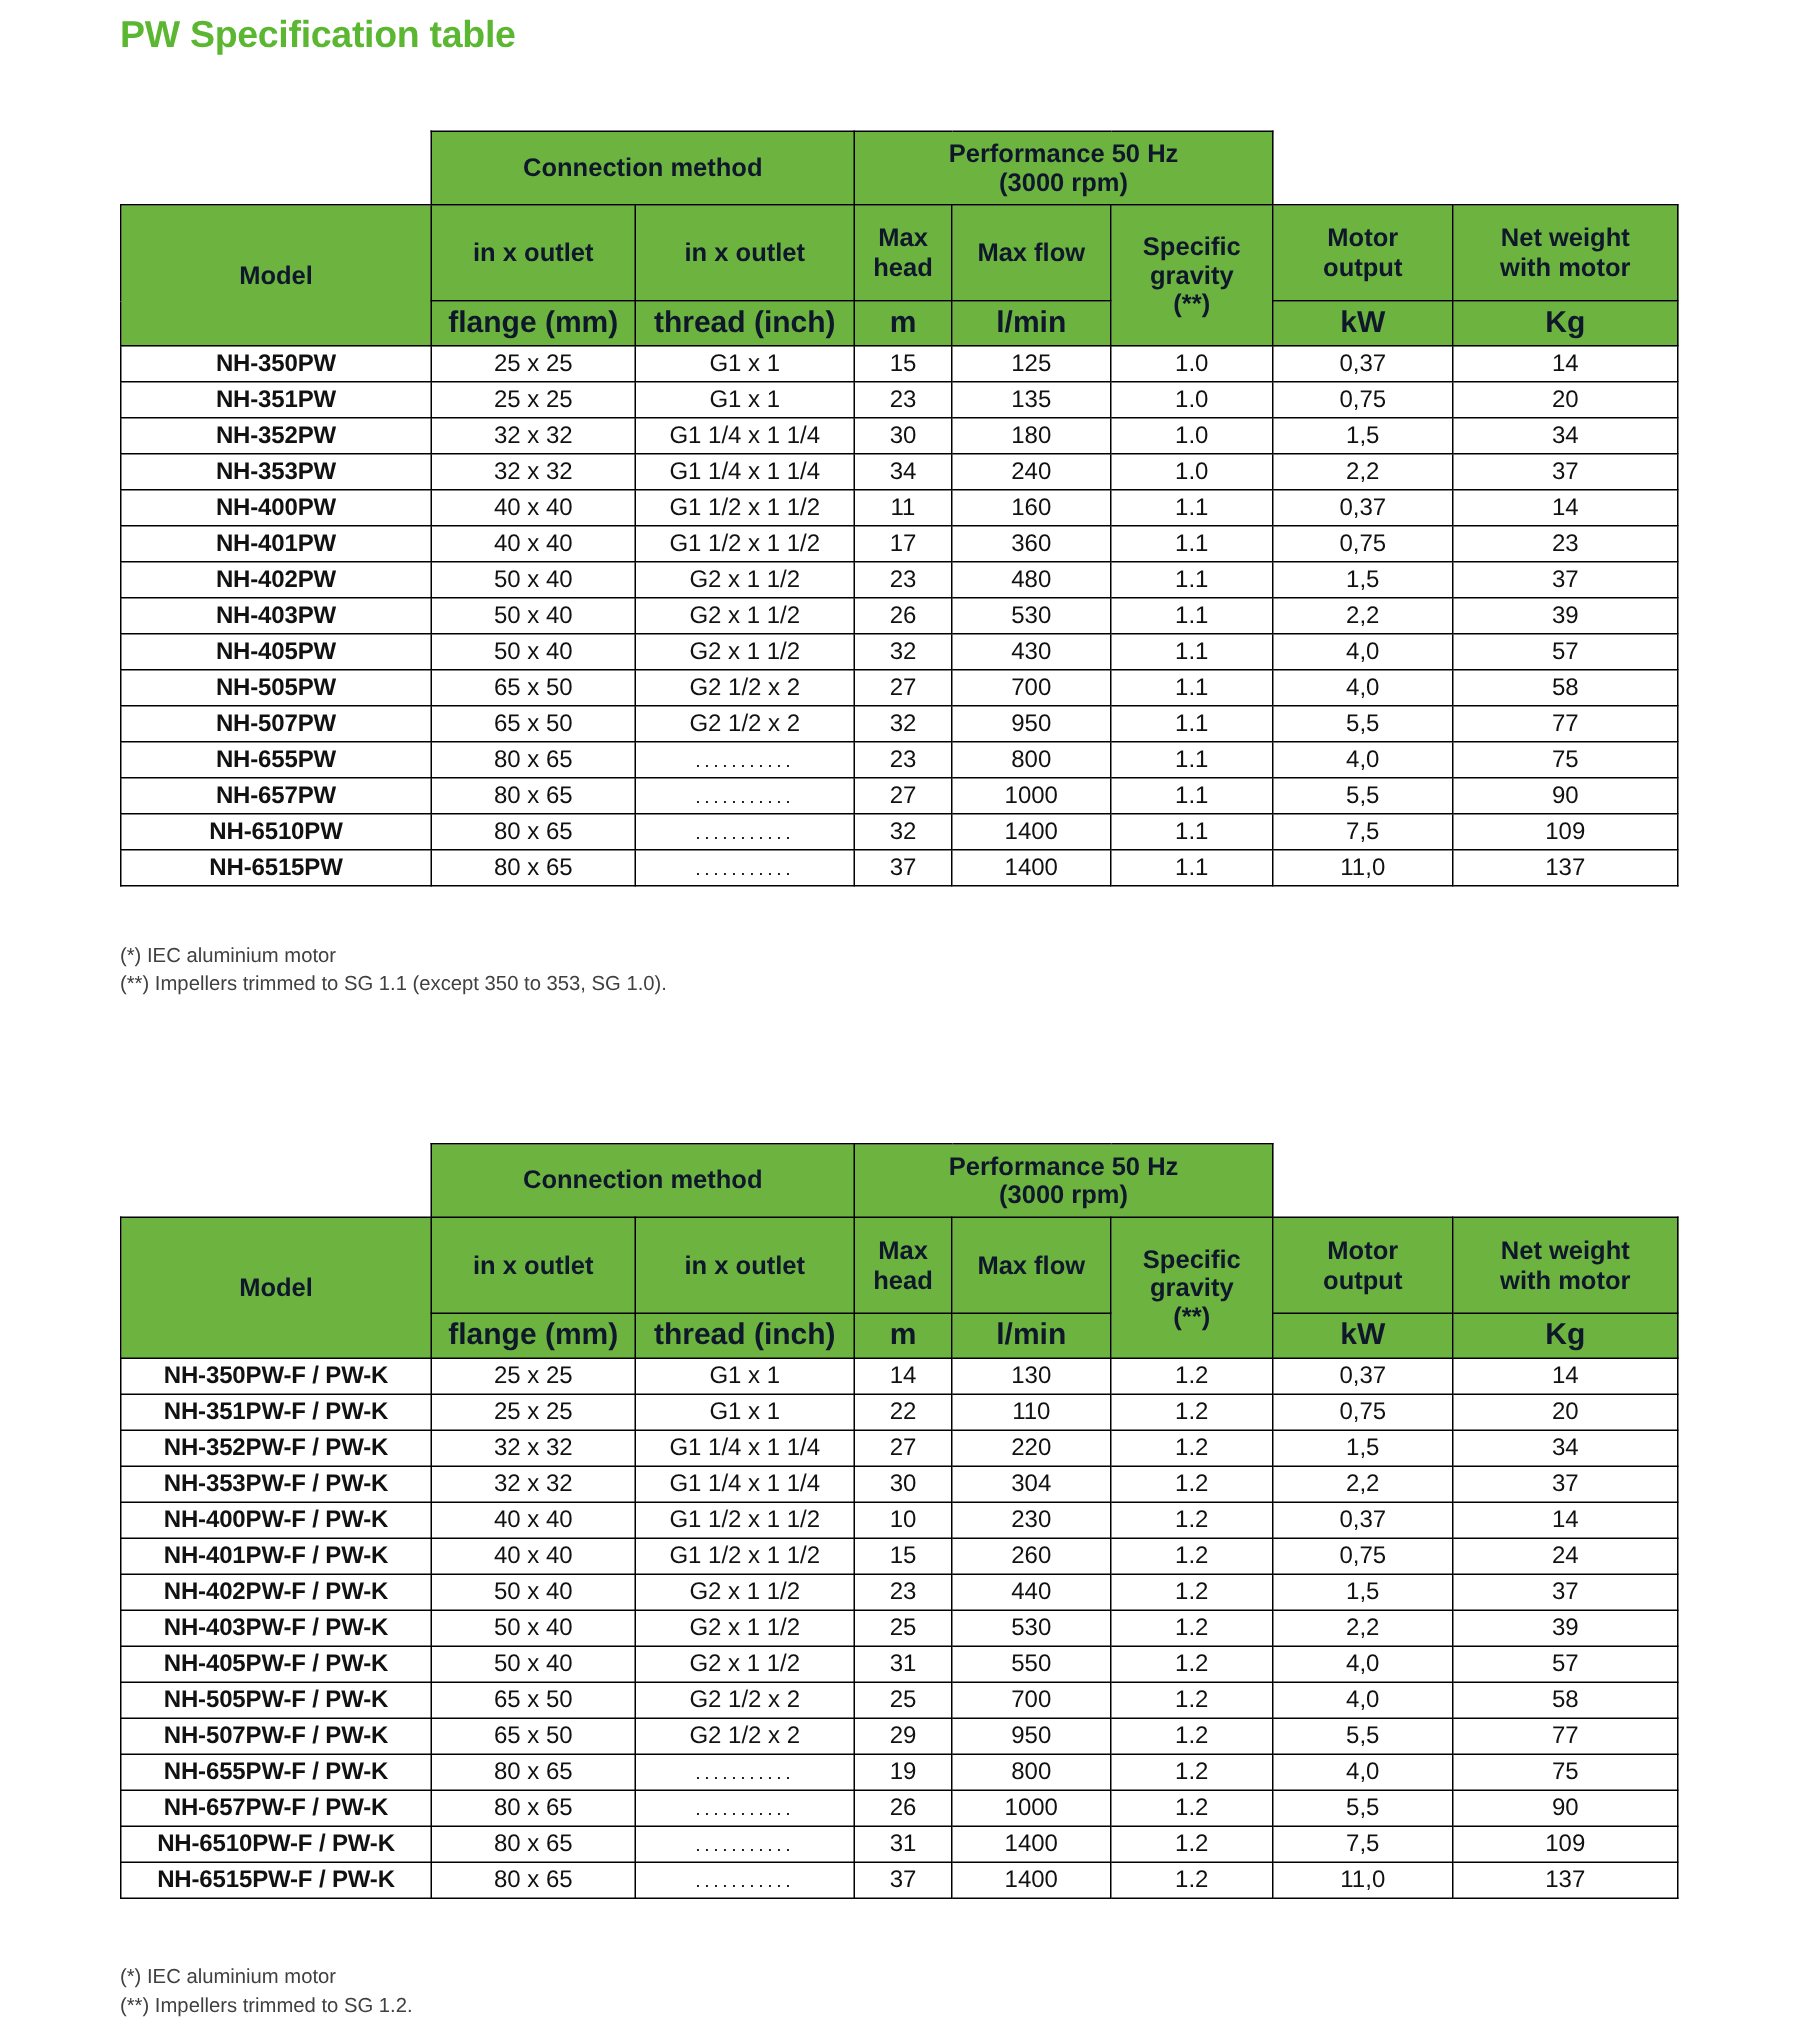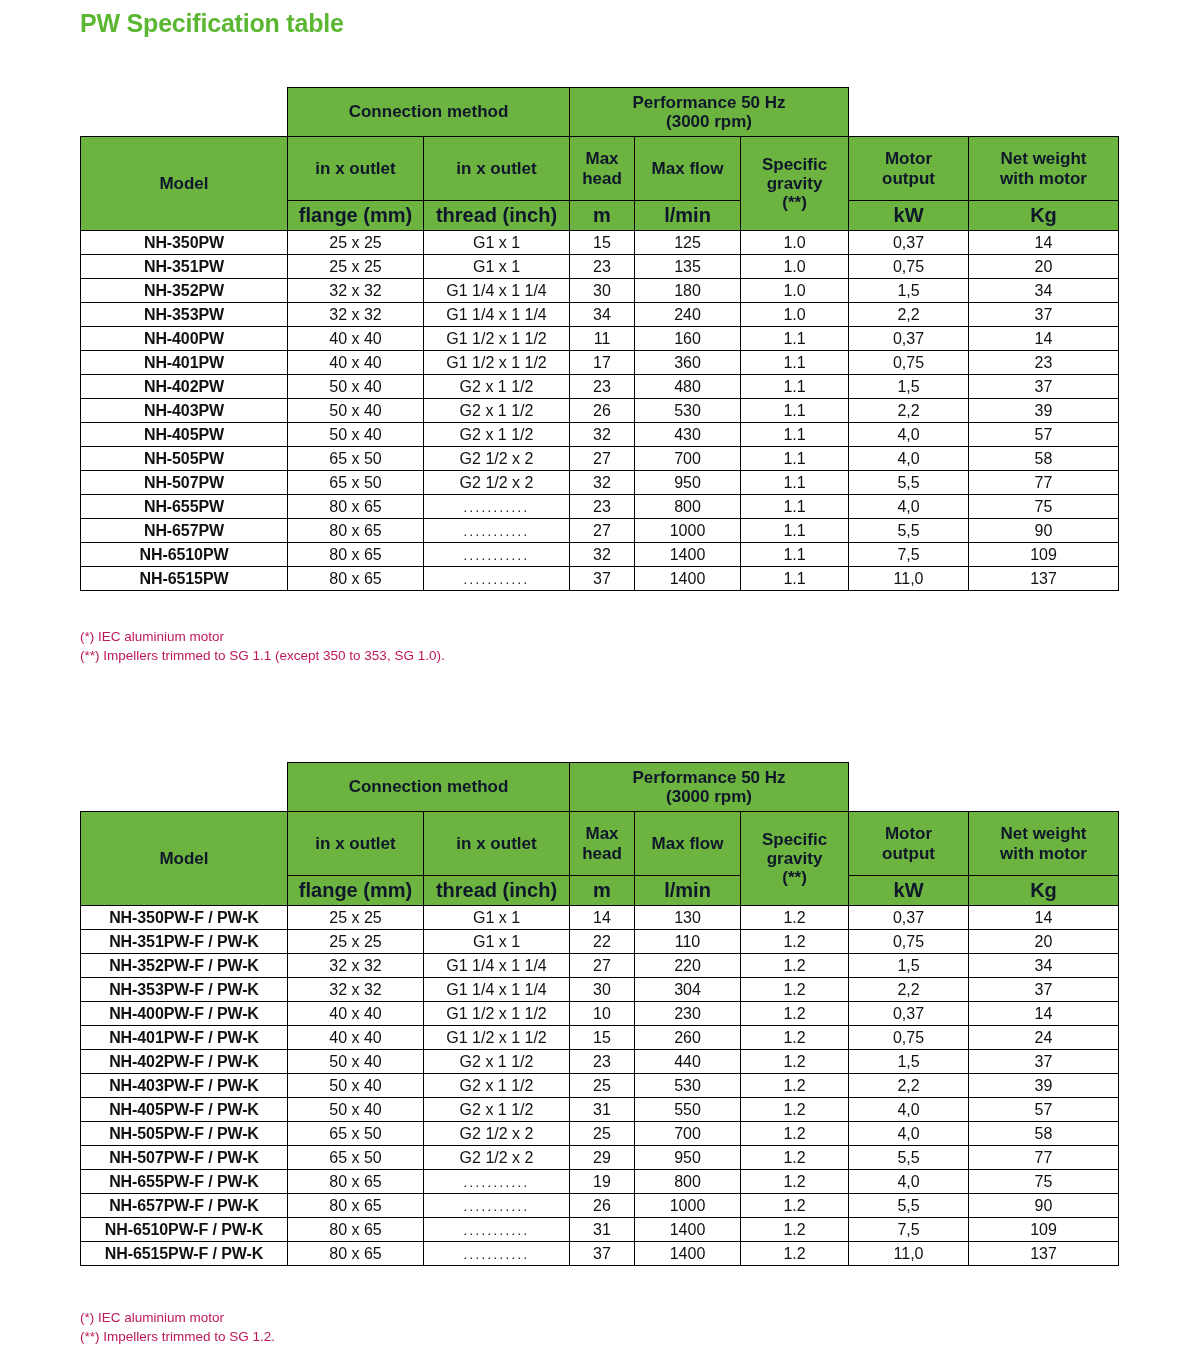--- a/index.html
+++ b/index.html
@@ -97,21 +97,21 @@
     letter-spacing: 2.4px;
     font-size: 13px;
     color: #111111;
   }
 
   .footnotes {
     position: absolute;
     left: 80px;
     font-family: "Liberation Sans", sans-serif;
     font-size: 13.5px;
-    color: #be185d;
+    color: #404040;
     line-height: 1.42;
   }
   #footnotes-1 { top: 627px; }
   #footnotes-2 { top: 1308px; }
   .footnotes div { white-space: nowrap; }
 </style>
 </head>
 <body>
 
 <div class="page">

